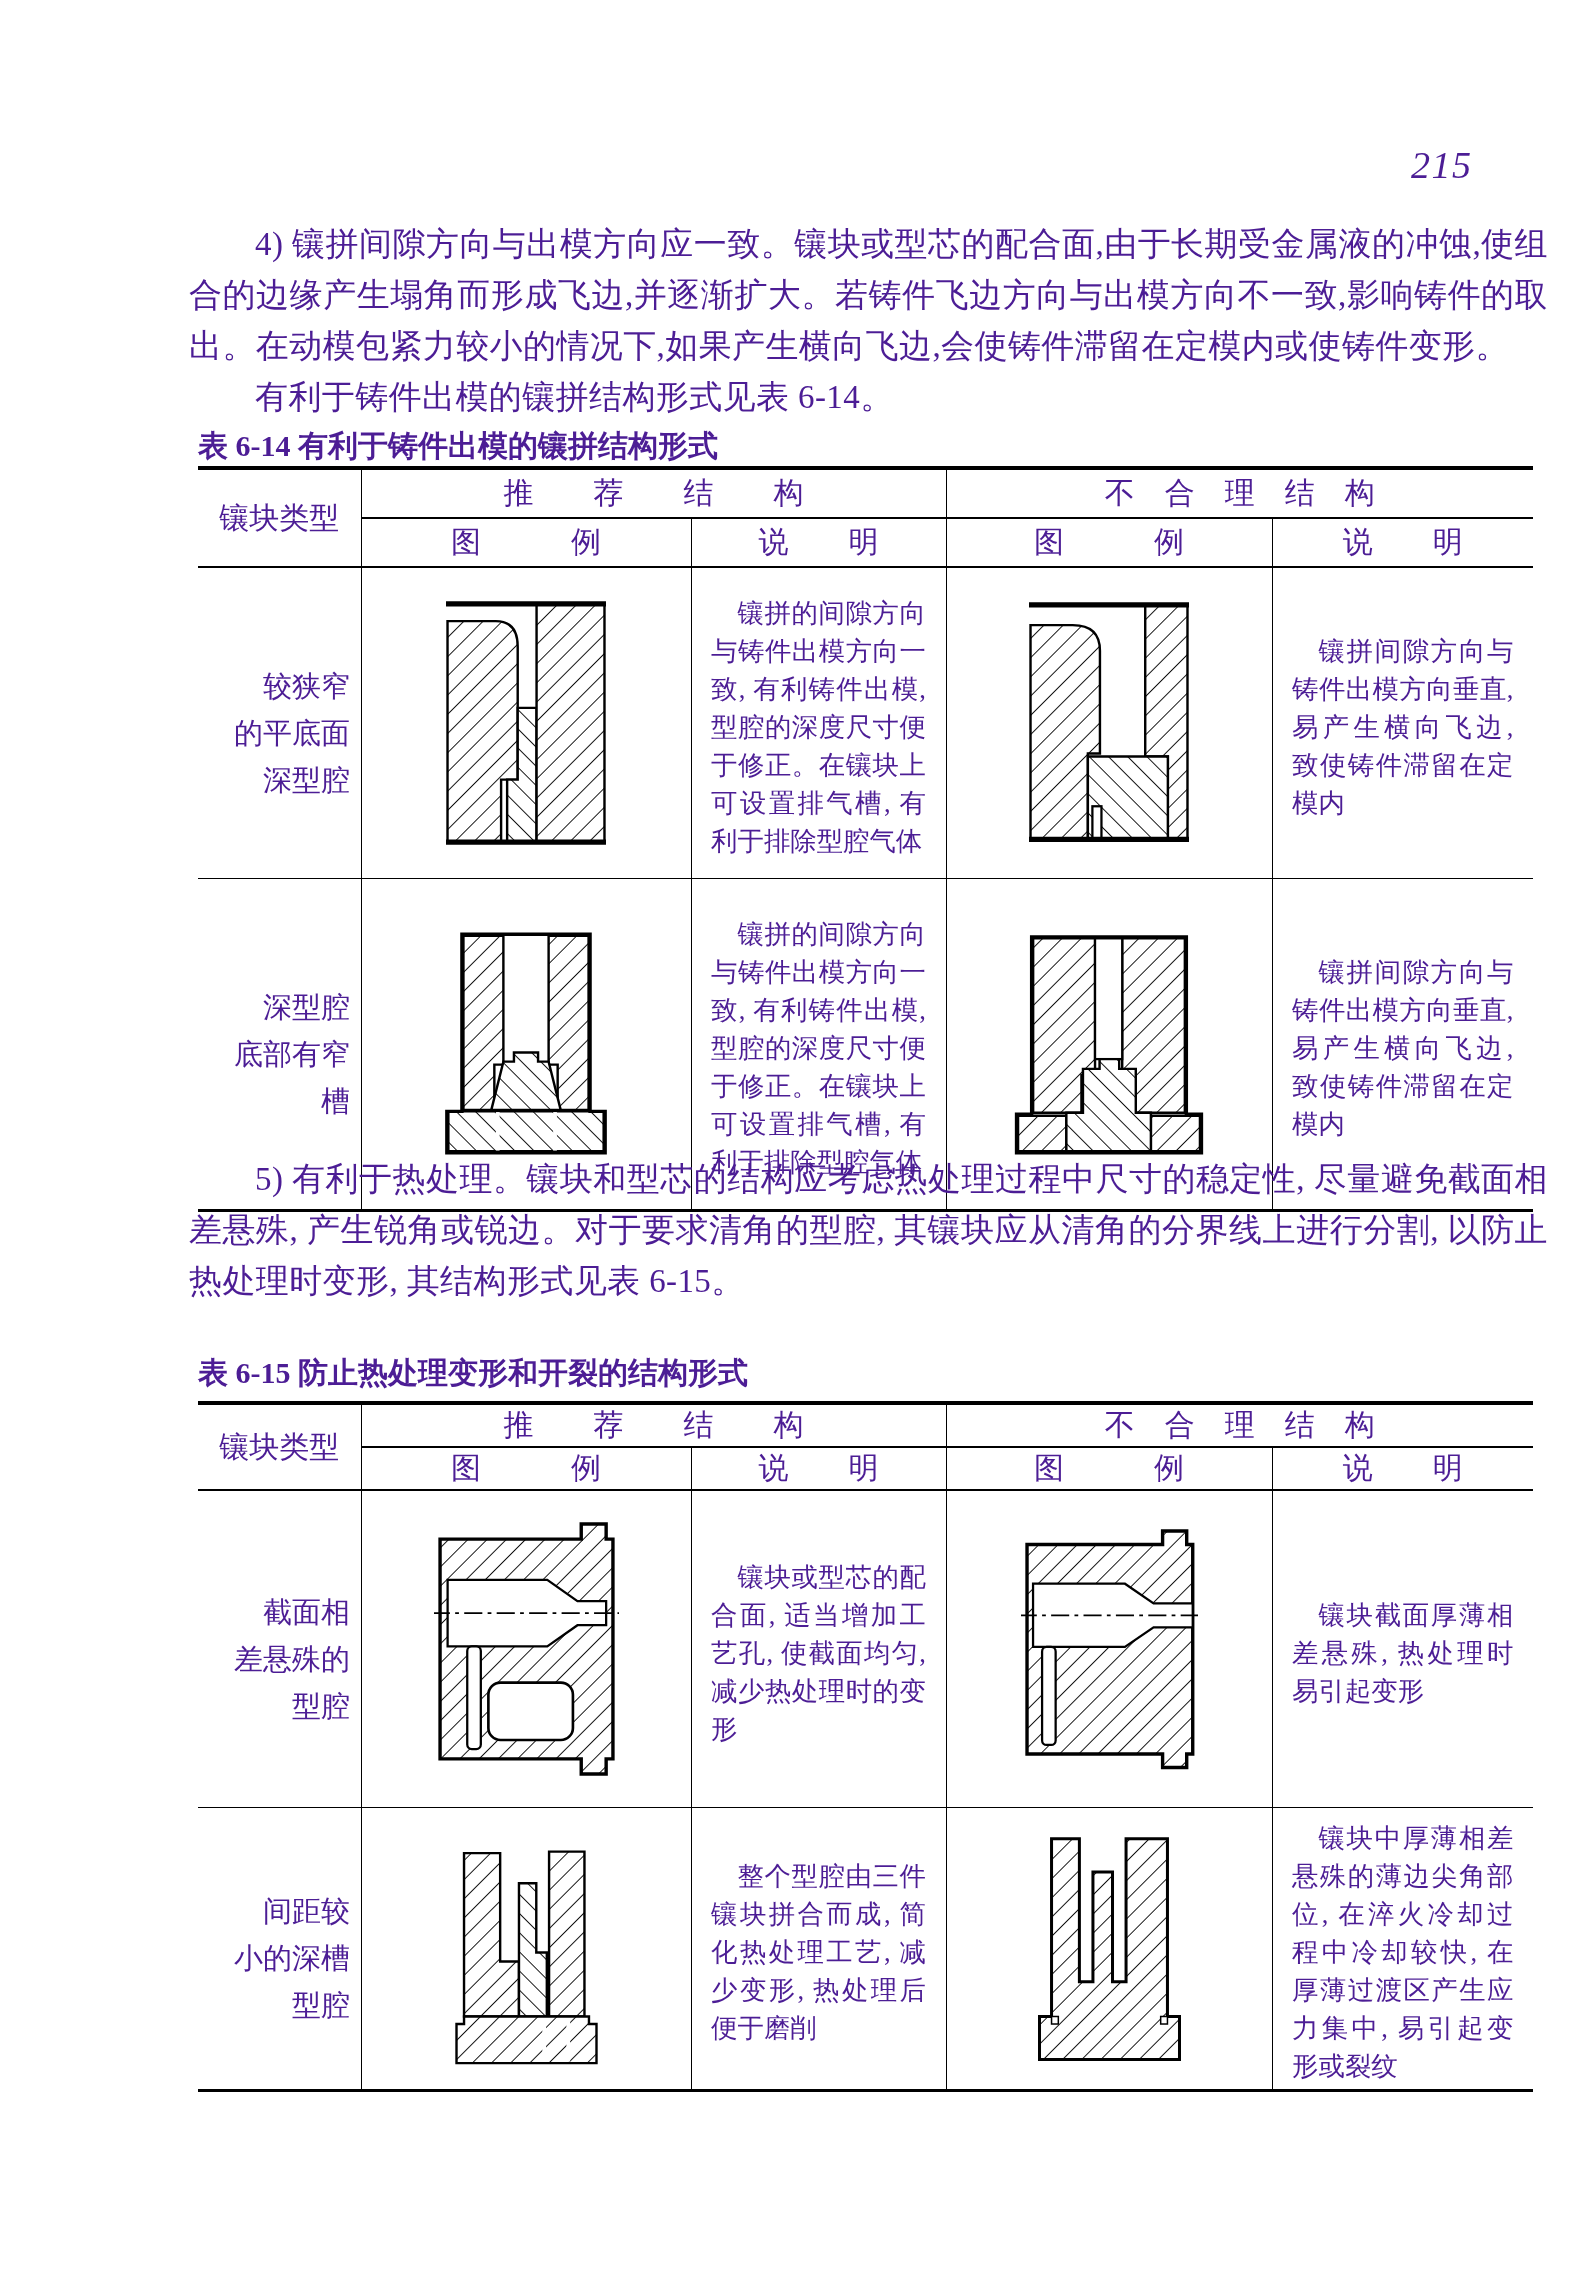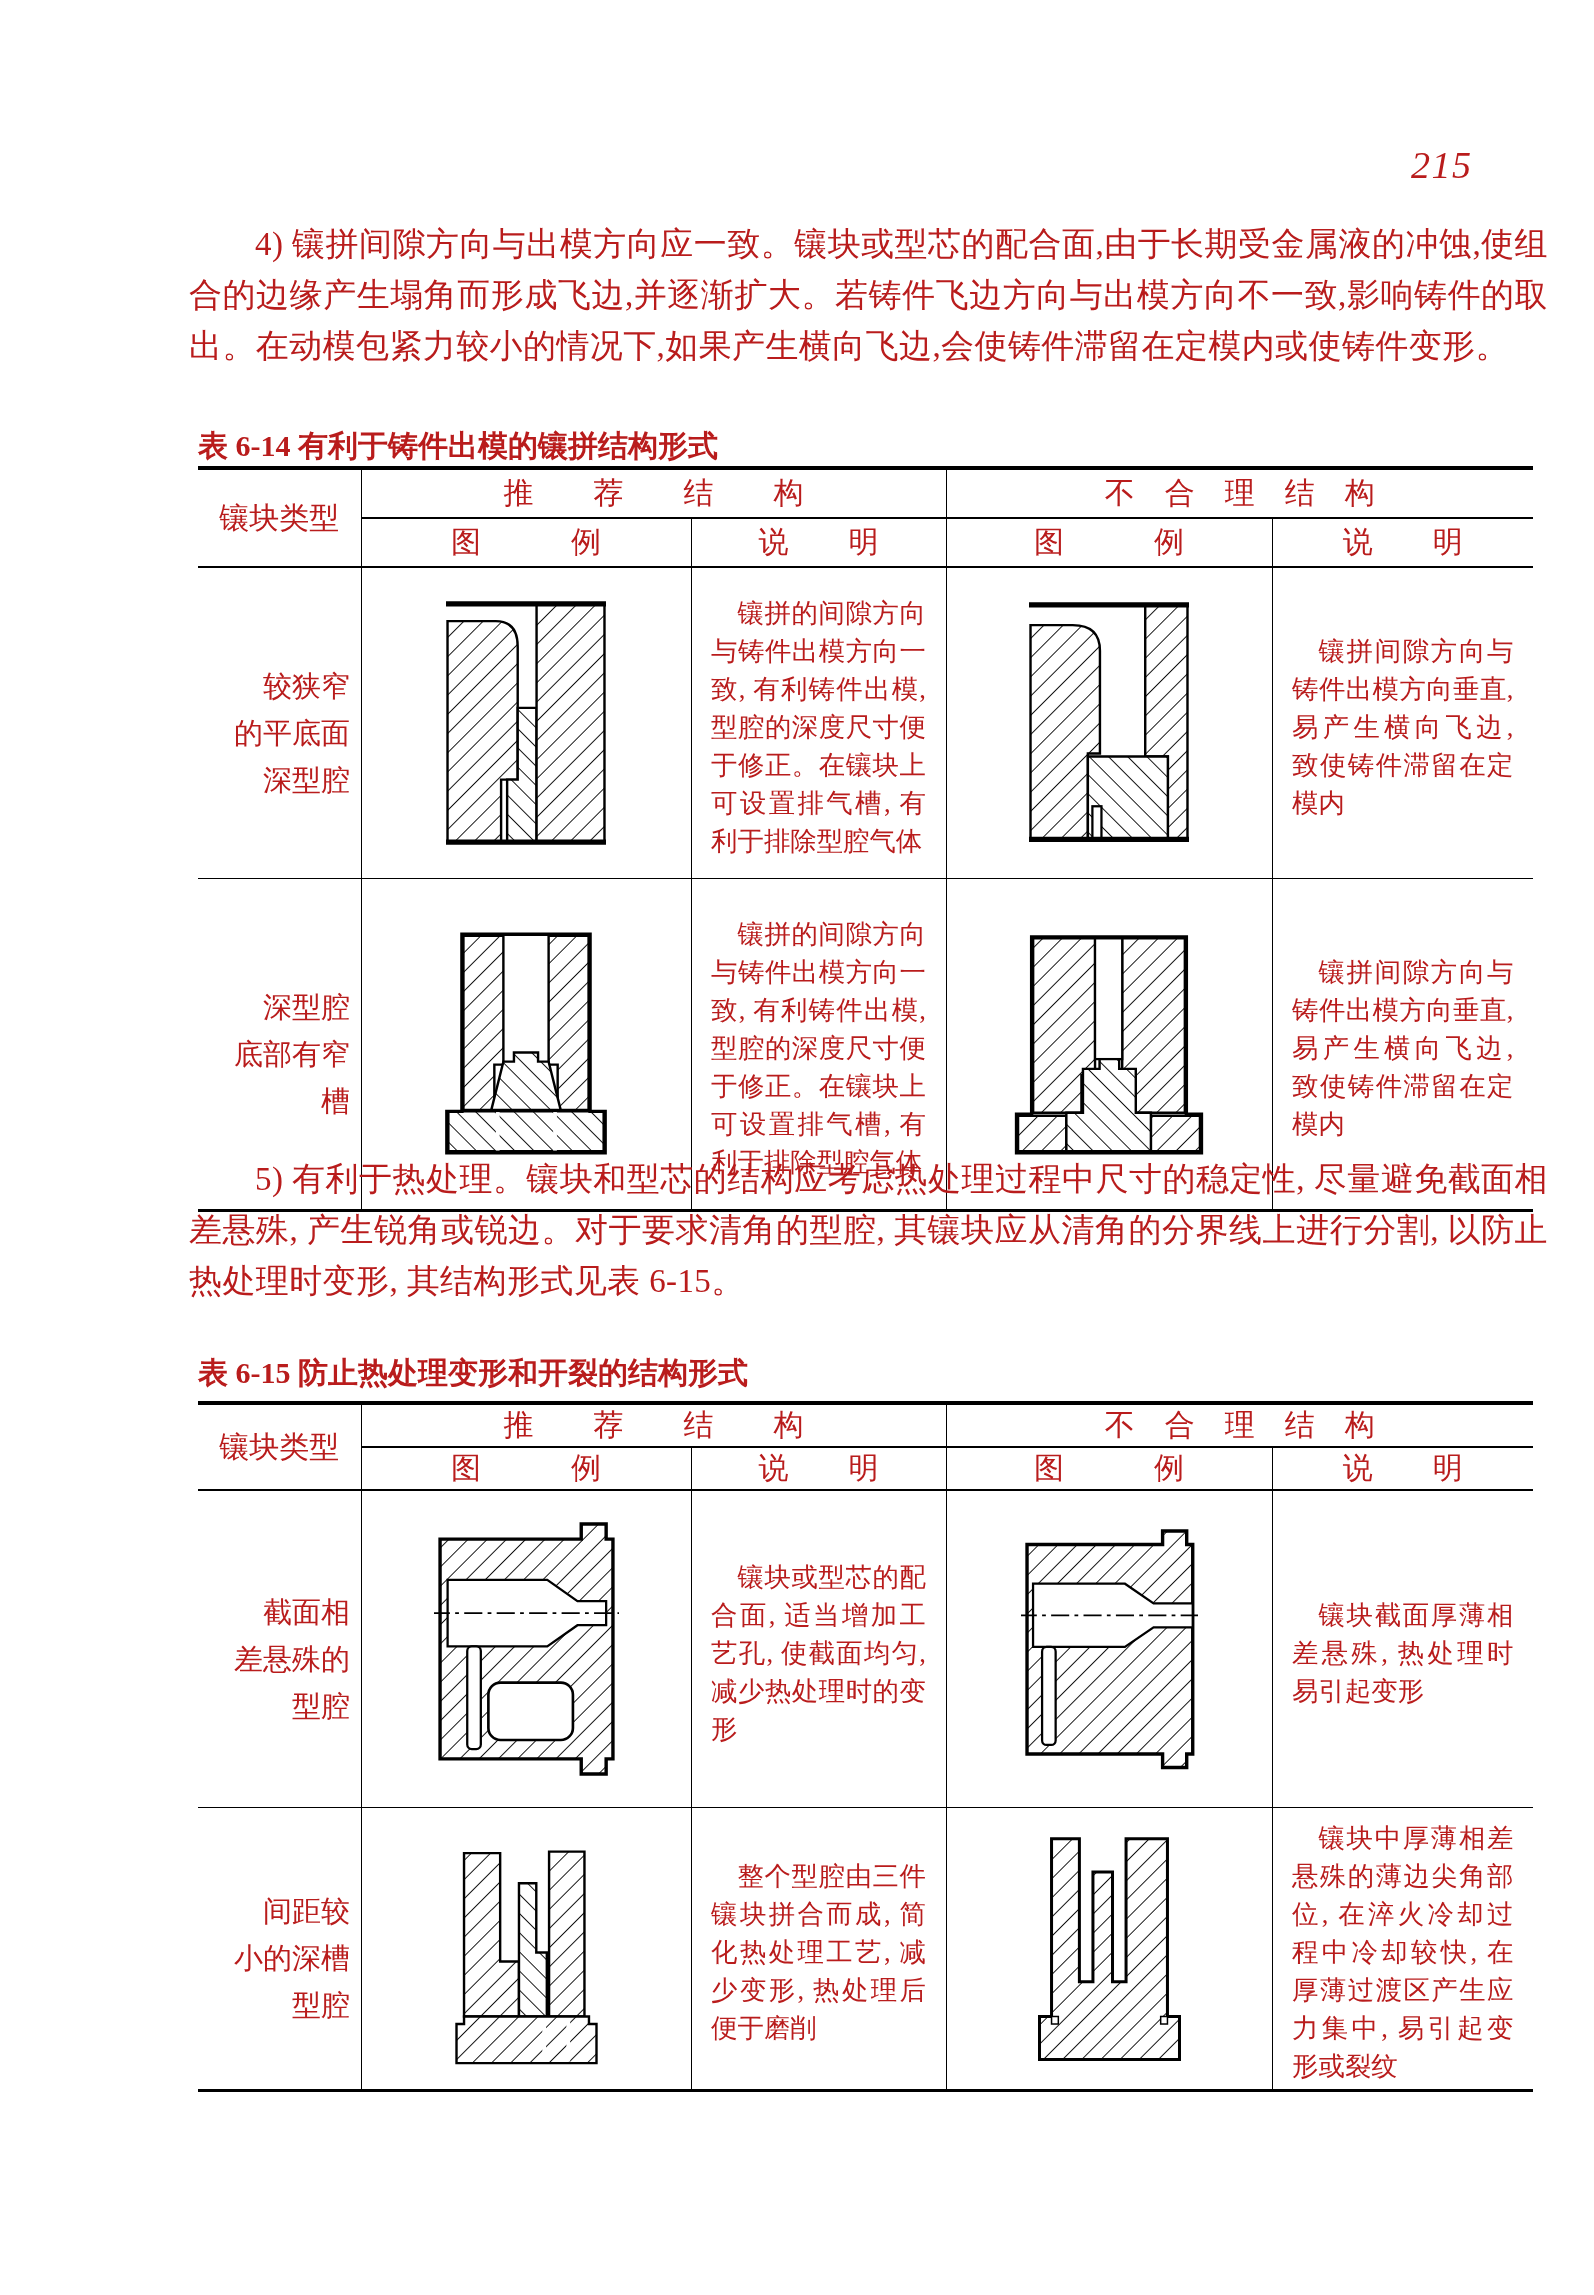--- a/index.html
+++ b/index.html
@@ -1,18 +1,18 @@
 <!DOCTYPE html>
 <html style="font-size:12px"><head>
 <meta charset="utf-8">
 <style>
   html,body{margin:0;padding:0;background:#e8e8e8;}
   .page{
     position:relative; width:1595px; height:2295px; background:#ffffff;
-    font-family:"Liberation Serif","DejaVu Serif",serif; color:#b91c1c;
+    font-family:"Liberation Serif","DejaVu Serif",serif; color:#4c1d95;
     overflow:hidden;
   }
   .pagenum{
     position:absolute; left:1411px; top:143px; font-size:38px;
     font-style:italic; letter-spacing:1.5px;
   }
   .para{
     position:absolute; left:189px; width:1359px; font-size:33px;
     line-height:51px; text-align:justify; text-indent:2em;
     letter-spacing:0.4px;
@@ -66,20 +66,21 @@
       <pattern id="hB" width="18" height="18" patternUnits="userSpaceOnUse" patternTransform="rotate(-45)">
         <rect width="18" height="18" fill="#fff"></rect>
         <line x1="0" y1="0" x2="0" y2="18" stroke="#000" stroke-width="2.4"></line>
       </pattern>
     </defs>
   </svg>
 
   <div class="pagenum">215</div>
 
   <div class="para p4">4) 镶拼间隙方向与出模方向应一致。镶块或型芯的配合面,由于长期受金属液的冲蚀,使组合的边缘产生塌角而形成飞边,并逐渐扩大。若铸件飞边方向与出模方向不一致,影响铸件的取出。在动模包紧力较小的情况下,如果产生横向飞边,会使铸件滞留在定模内或使铸件变形。</div>
+  <div class="para p4b">有利于铸件出模的镶拼结构形式见表 6-14。</div>
 
   <div class="tbl-title t14t">表 6-14  有利于铸件出模的镶拼结构形式</div>
 
   <div class="tblwrap t14w">
     <table class="ztable">
       <colgroup>
         <col style="width:163px">
           <col style="width:330px">
           <col style="width:255px">
           <col style="width:326px">

